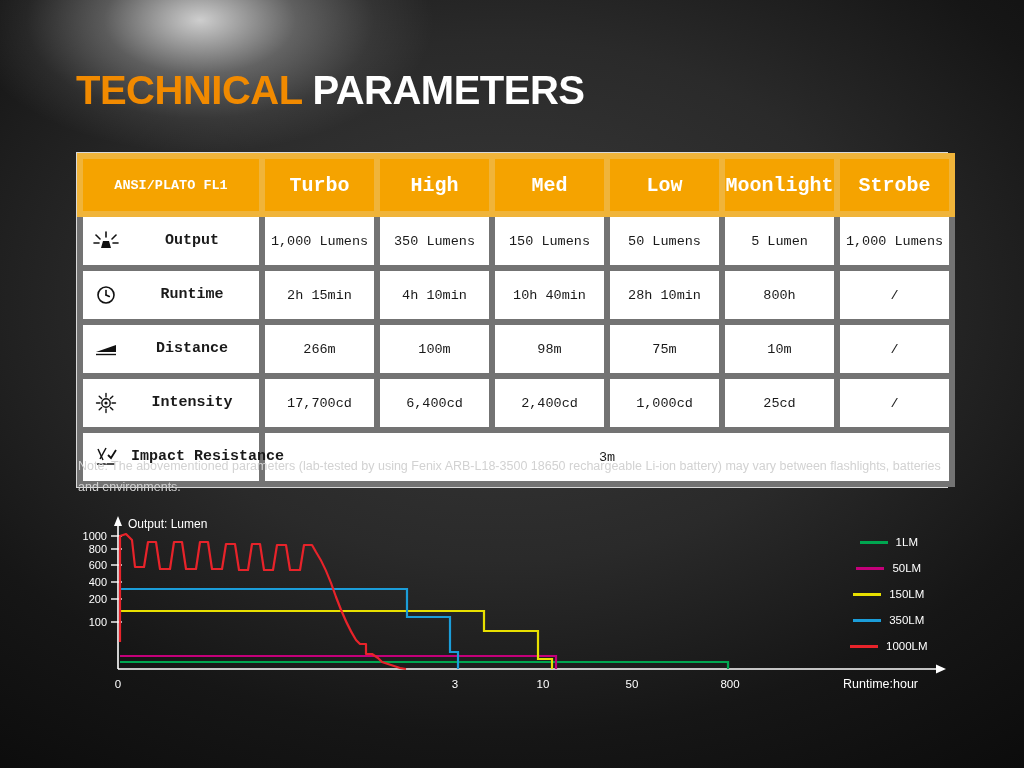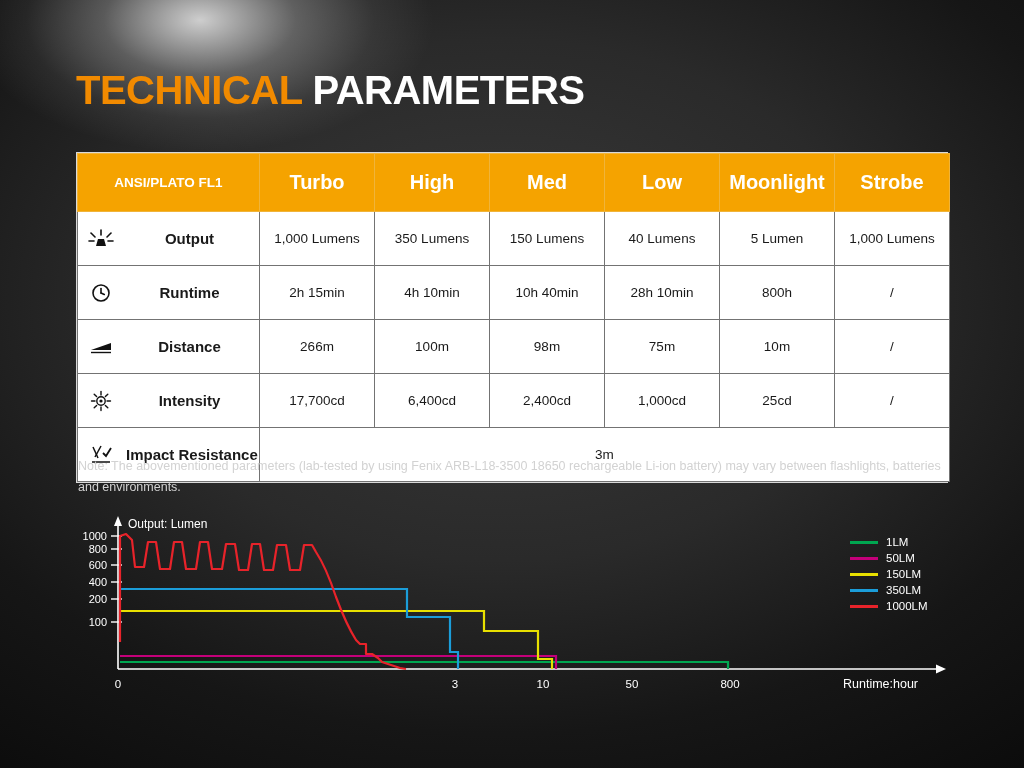--- a/index.html
+++ b/index.html
@@ -37,24 +37,25 @@
     border: 1px solid #d9d9d9;
   }
   table.spec {
     width: 100%;
     border-collapse: collapse;
     table-layout: fixed;
   }
   table.spec col.c0 { width: 182px; }
   table.spec col.cx { width: 115px; }
   table.spec th, table.spec td {
-    border: 1px solid #737373;
+    border: 6px solid #737373;
     text-align: center;
     color: #1a1a1a;
     font-size: 13.5px;
+    font-family: Liberation Mono, monospace;
   }
   table.spec thead th {
     background: #F5A300;
     color: #ffffff;
     font-size: 20px;
     font-weight: bold;
     height: 58px;
     border-color: #f0b43a;
   }
   table.spec thead th.hdr0 { font-size: 13.5px; }
@@ -92,21 +93,22 @@
     position: absolute;
     left: 60px; top: 512px;
     width: 930px; height: 200px;
   }
   .chart-area svg { display: block; }
   .legend {
     position: absolute;
     left: 850px; top: 536px;
     display: flex;
     flex-direction: column;
-    gap: 4px;
+    gap: 14px;
+    align-items: center;
   }
   .legend-item { display: flex; align-items: center; gap: 8px; }
   .legend-swatch { width: 28px; height: 3px; display: block; }
   .legend-label { color: #ffffff; font-size: 11.5px; }
 </style>
 </head>
 <body>
 
 <div id="page">
 
@@ -153,21 +155,21 @@
                   </g>
                   <path d="M8 17 L10 10 L16 10 L18 17 Z" fill="#111"></path>
                 </svg>
               </span>
               <span class="lbl">Output</span>
             </div>
           </td>
           <td>1,000 Lumens</td>
           <td>350 Lumens</td>
           <td>150 Lumens</td>
-          <td>40 Lumens</td>
+          <td>50 Lumens</td>
           <td>5 Lumen</td>
           <td>1,000 Lumens</td>
         </tr>
 
         <tr class="alt">
           <td class="rowlabel">
             <div class="rowlabel-inner">
               <span class="ico">
                 <svg width="20" height="20" viewBox="0 0 20 20">
                   <circle cx="10" cy="10" r="8" fill="none" stroke="#111" stroke-width="1.6"></circle>

